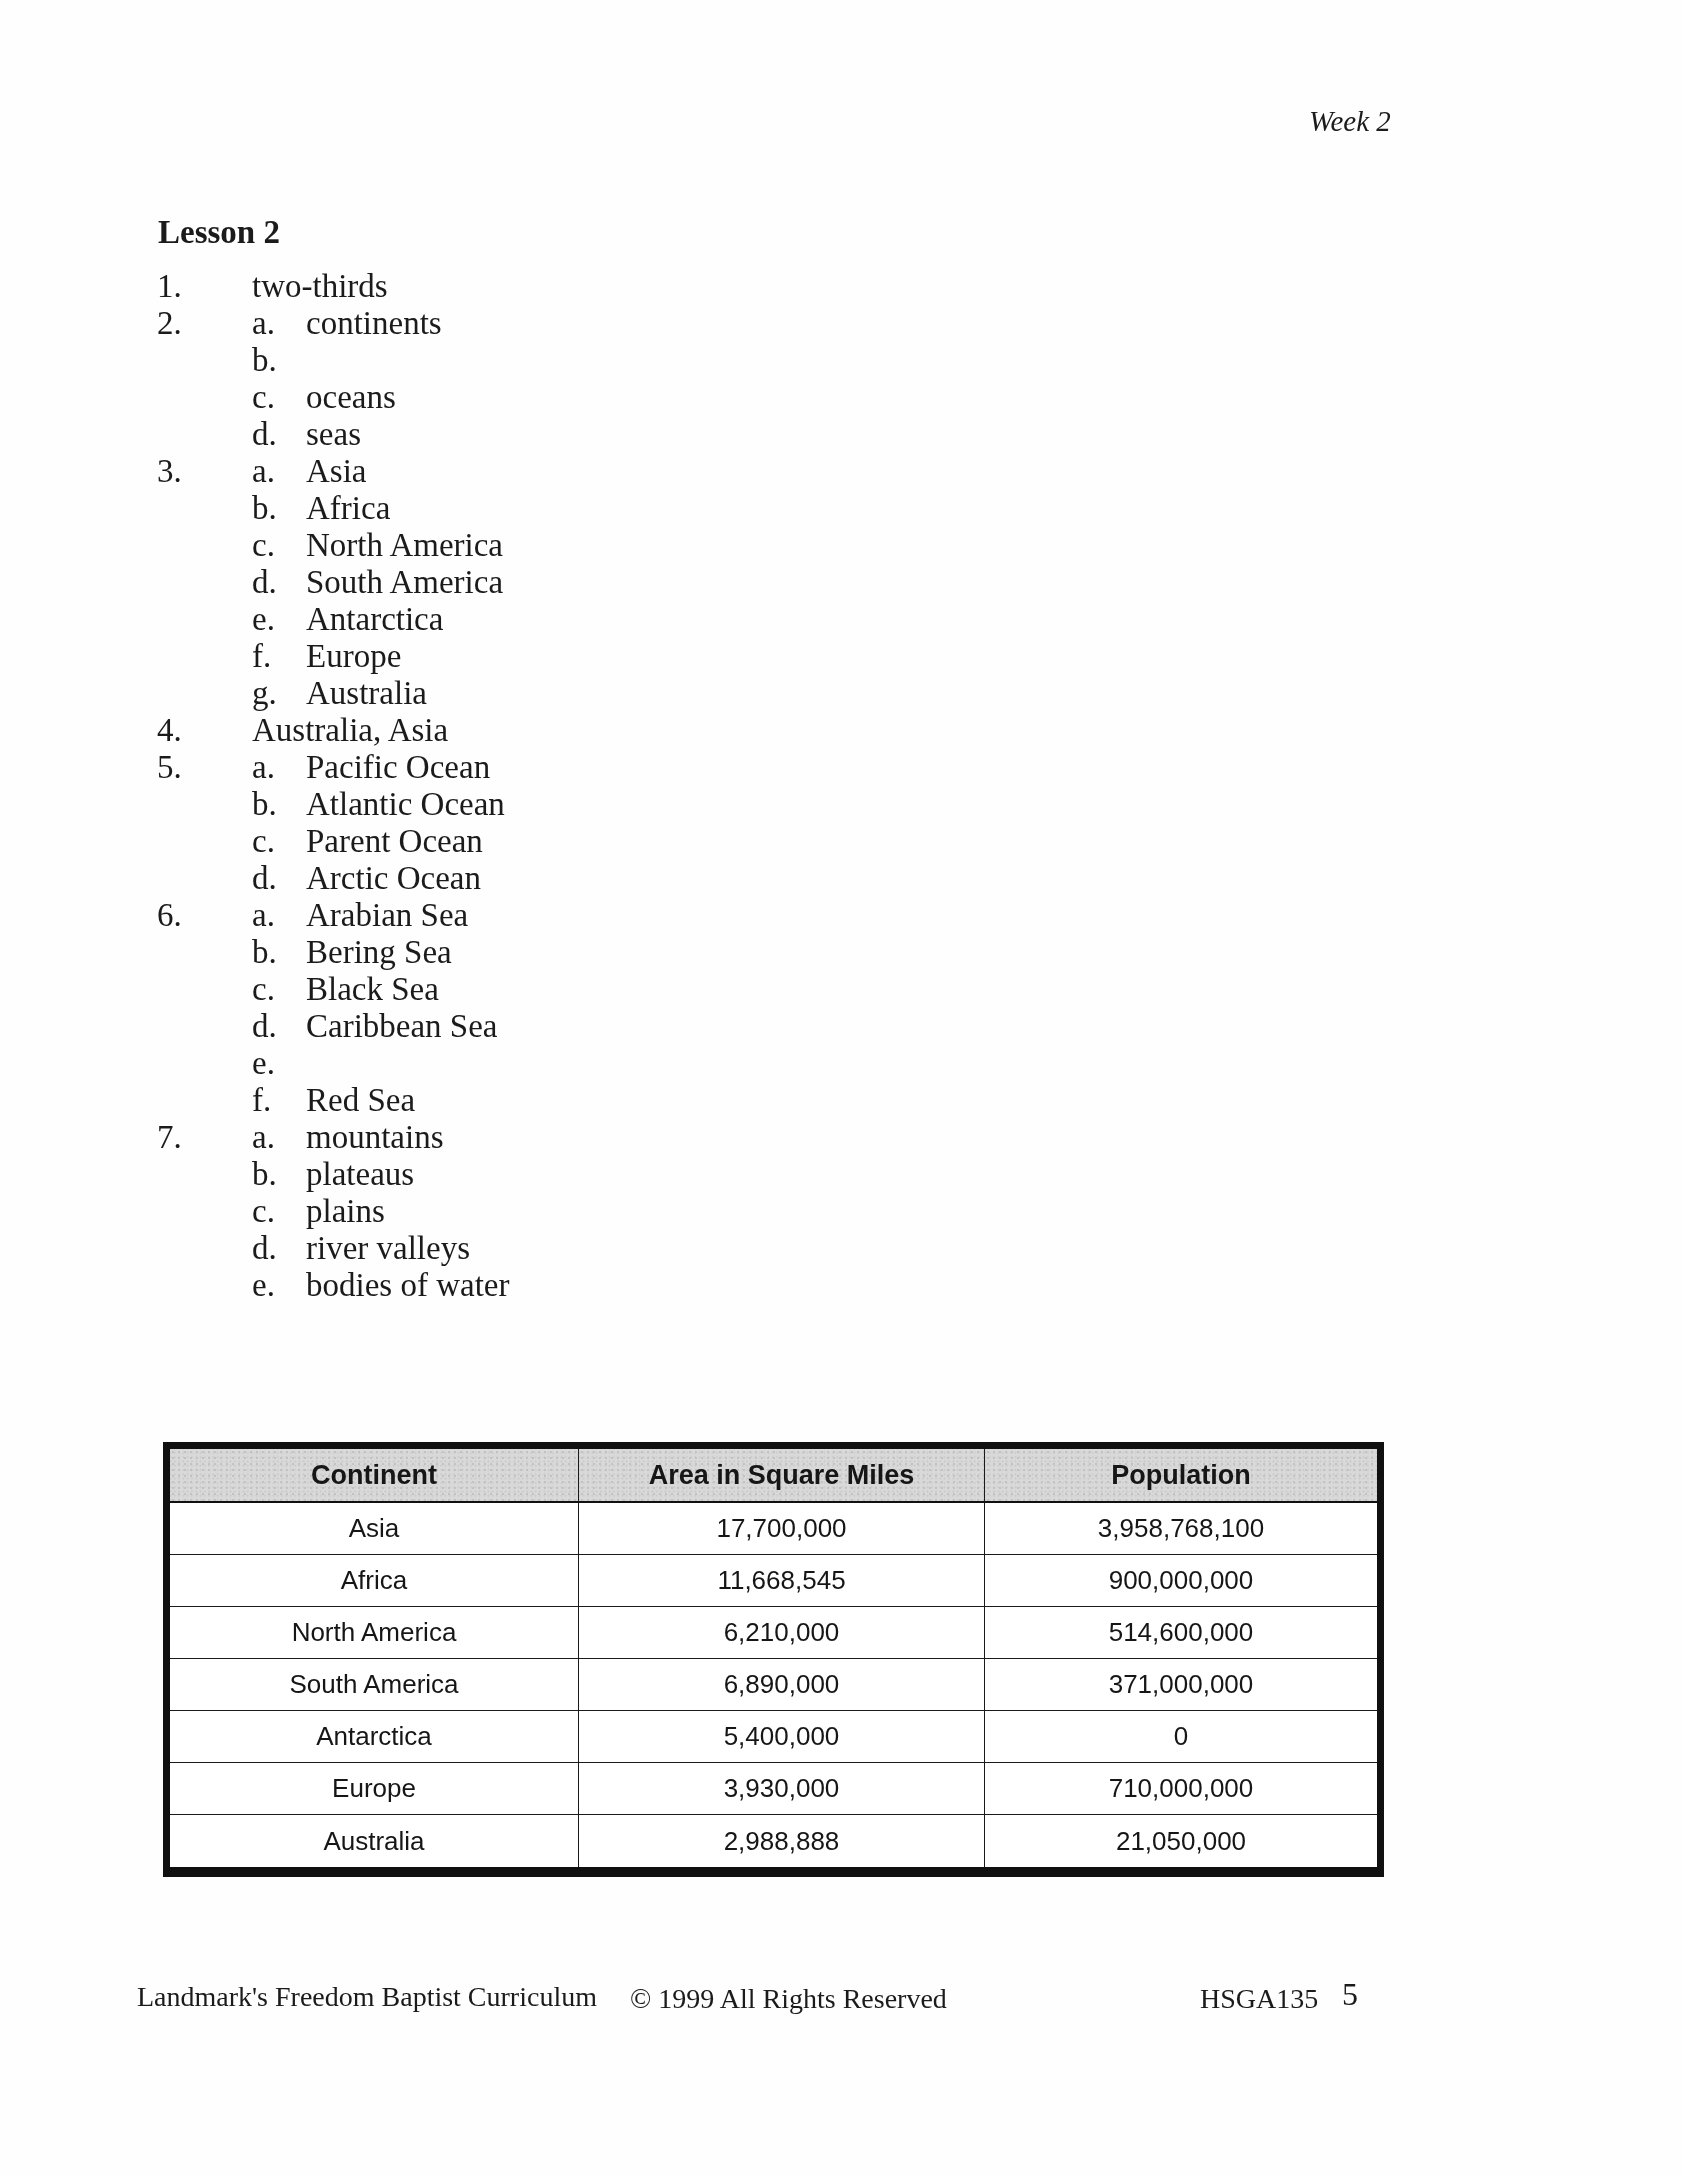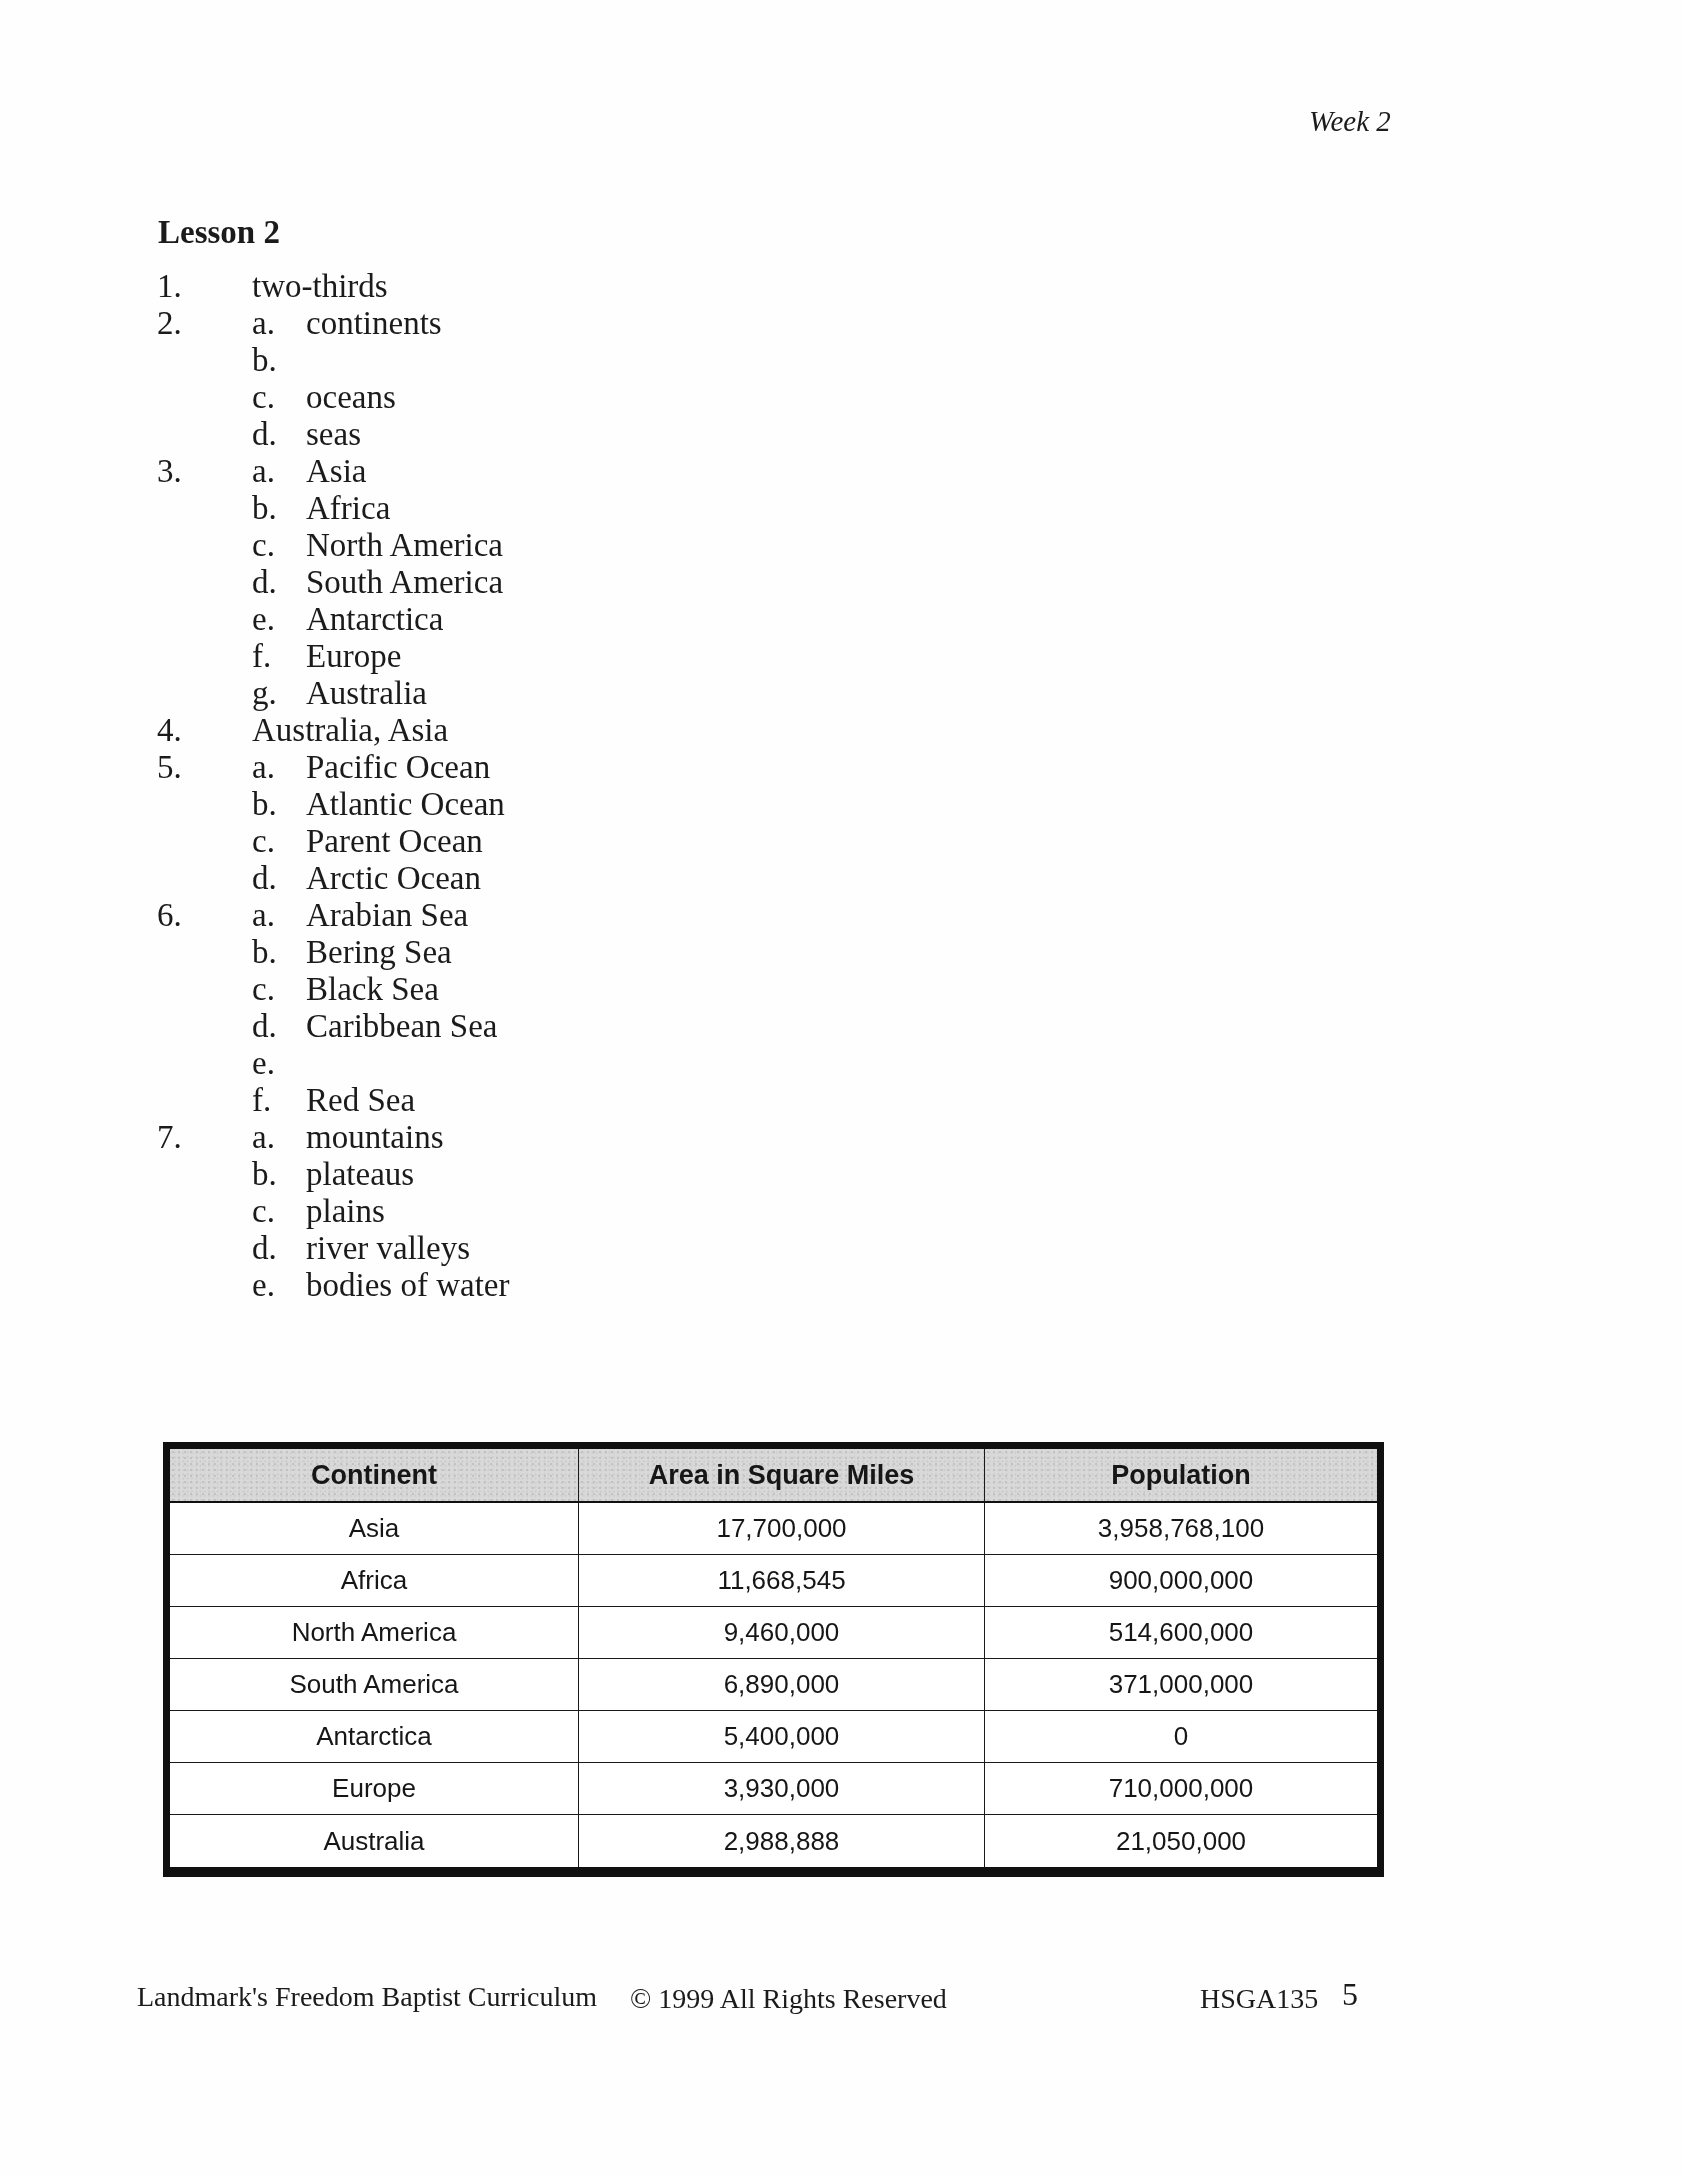--- a/index.html
+++ b/index.html
@@ -223,21 +223,21 @@
 
     <div class="cell c0">Asia</div>
     <div class="cell c1">17,700,000</div>
     <div class="cell c2">3,958,768,100</div>
 
     <div class="cell c0">Africa</div>
     <div class="cell c1">11,668,545</div>
     <div class="cell c2">900,000,000</div>
 
     <div class="cell c0">North America</div>
-    <div class="cell c1">9,460,000</div>
+    <div class="cell c1">6,210,000</div>
     <div class="cell c2">514,600,000</div>
 
     <div class="cell c0">South America</div>
     <div class="cell c1">6,890,000</div>
     <div class="cell c2">371,000,000</div>
 
     <div class="cell c0">Antarctica</div>
     <div class="cell c1">5,400,000</div>
     <div class="cell c2">0</div>
 

